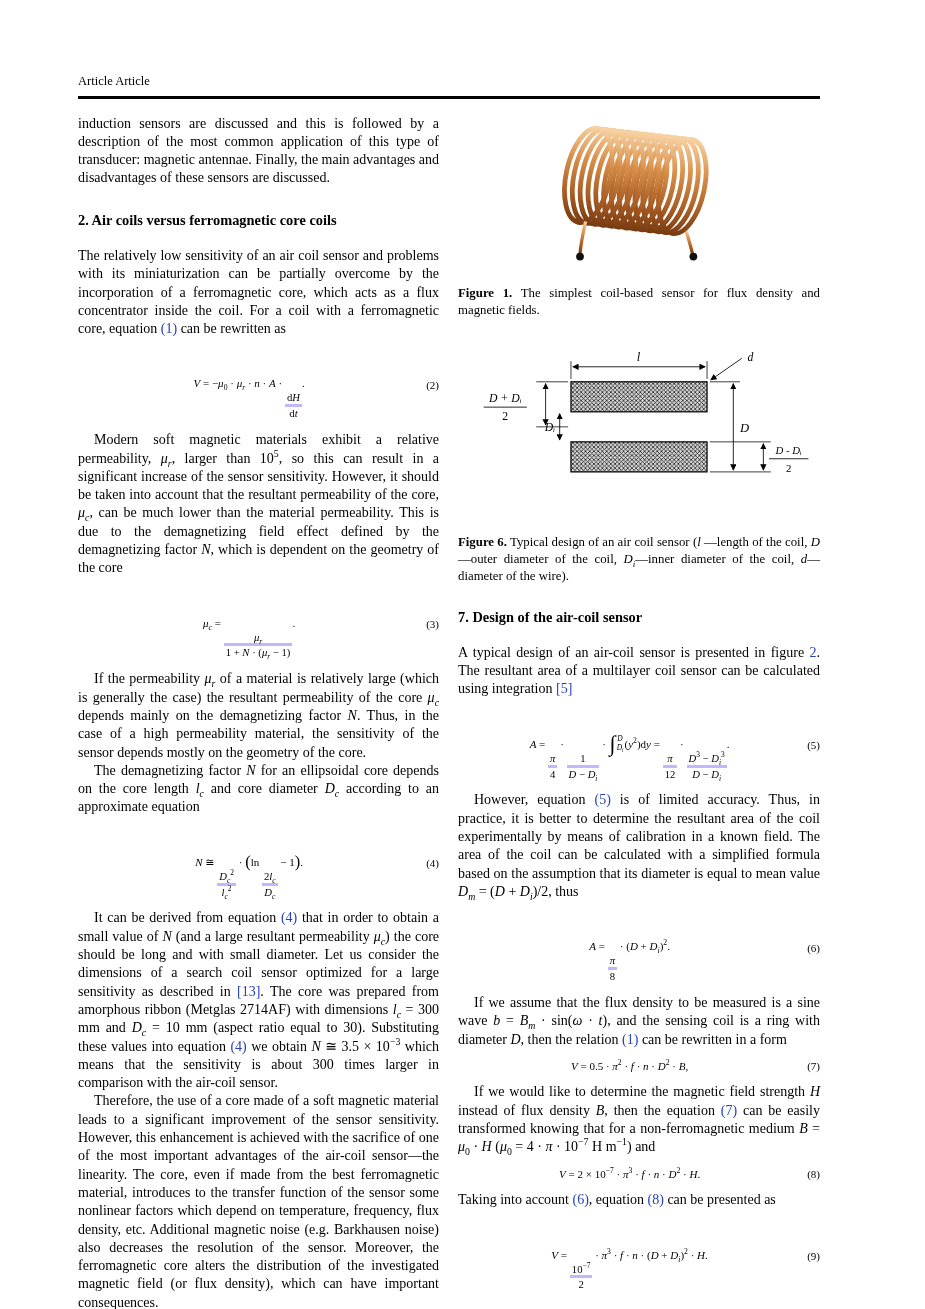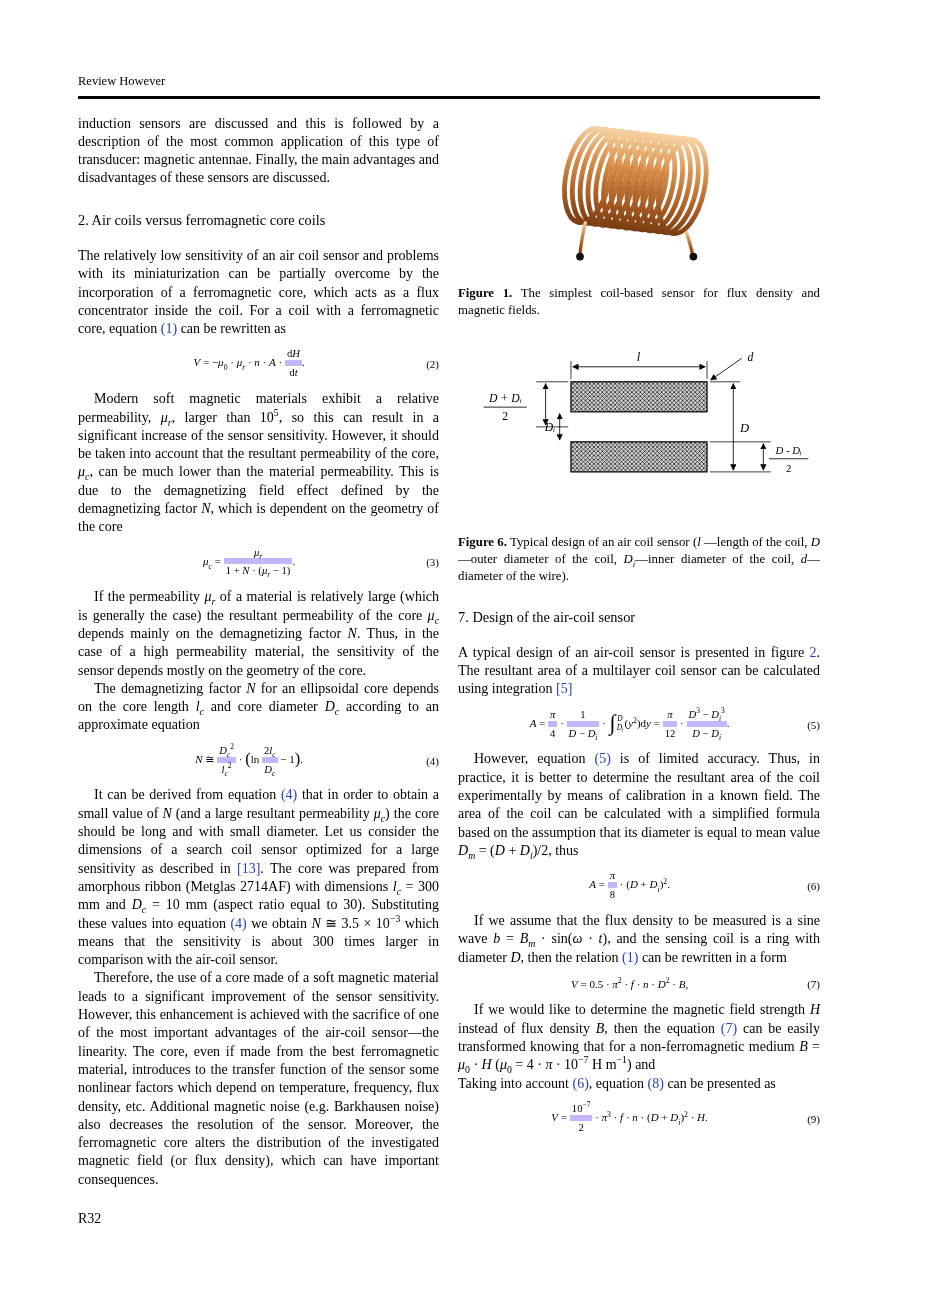--- a/index.html
+++ b/index.html
@@ -6,46 +6,46 @@
   body{width:925px;height:1309px;overflow:hidden;position:relative;
        font-family:"Liberation Serif","DejaVu Serif",serif;color:#000;}
   .content{margin-left:78px;width:742px;padding-top:74px;box-sizing:border-box;}
   .running-head{font-size:12.5px;margin-bottom:7px;}
   .header-rule{height:2.5px;background:#000;margin-bottom:16px;}
   .columns{display:flex;gap:19px;}
   .col-left{width:361px;}
   .col-right{width:362px;}
   p{font-size:14px;line-height:18.3px;text-align:justify;margin:0;}
   p.indent{text-indent:16px;}
-  h2{font-size:14.4px;font-weight:normal;margin:24px 0 18px 0;line-height:1.2;}
+  h2{font-size:14.4px;font-weight:bold;margin:24px 0 18px 0;line-height:1.2;}
   .ref{color:#2840b8;}
   sup,sub{font-size:0.7em;line-height:0;}
   .equation{display:flex;align-items:center;margin:11px 0;font-size:11px;}
   .eq-body{flex:1;text-align:center;line-height:1.15;}
   .eq-num{margin-left:6px;}
   .frac{display:inline-block;vertical-align:middle;text-align:center;line-height:1.02;font-size:0.97em;position:relative;top:-1px;}
-  .fnum{display:block;border-bottom:6px solid #c4b5fd;padding:0 2px 1px 2px;}
+  .fnum{display:block;border-bottom:3px solid #c4b5fd;padding:0 2px 1px 2px;margin-top:44px;}
   .fden{display:block;padding:1px 2px 0 2px;}
   .bigp{font-size:1.5em;vertical-align:middle;line-height:0.9;position:relative;top:-1px;}
   .intwrap{display:inline-flex;align-items:center;vertical-align:middle;margin:0 1px;position:relative;top:-1px;}
   .intsym{font-size:2em;line-height:0.95;}
   .intlims{display:flex;flex-direction:column;justify-content:space-between;height:2.3em;font-size:0.68em;margin-left:1px;}
   .figure{text-align:center;}
   .fig1{margin-top:2px;}
   .fig2{margin-top:14px;}
   .caption{font-size:12.8px;line-height:17px;text-align:justify;margin-top:14px;}
   .pagenum{font-size:14px;margin-top:22px;text-align:left;}
   svg text{font-family:"Liberation Serif","DejaVu Serif",serif;}
 </style>
 </head>
 <body>
 
 <div class="content">
 
-  <div class="running-head">Review However</div>
+  <div class="running-head">Article Article</div>
   <div class="header-rule"></div>
 
   <div class="columns">
 
     <div class="col-left">
       <p>induction sensors are discussed and this is followed by a description of the most common application of this type of transducer: magnetic antennae. Finally, the main advantages and disadvantages of these sensors are discussed.</p>
 
       <h2>2. Air coils versus ferromagnetic core coils</h2>
 
       <p>The relatively low sensitivity of an air coil sensor and problems with its miniaturization can be partially overcome by the incorporation of a ferromagnetic core, which acts as a flux concentrator inside the coil. For a coil with a ferromagnetic core, equation <span class="ref">(1)</span> can be rewritten as</p>
@@ -182,20 +182,24 @@
 
       <p class="indent">If we assume that the flux density to be measured is a sine wave <i>b</i> = <i>B</i><sub><i>m</i></sub> · sin(<i>ω</i> · <i>t</i>), and the sensing coil is a ring with diameter <i>D</i>, then the relation <span class="ref">(1)</span> can be rewritten in a form</p>
 
       <div class="equation">
         <span class="eq-body"><i>V</i> = 0.5 · <i>π</i><sup>2</sup> · <i>f</i> · <i>n</i> · <i>D</i><sup>2</sup> · <i>B</i>,</span>
         <span class="eq-num">(7)</span>
       </div>
 
       <p class="indent">If we would like to determine the magnetic field strength <i>H</i> instead of flux density <i>B</i>, then the equation <span class="ref">(7)</span> can be easily transformed knowing that for a non-ferromagnetic medium <i>B</i> = <i>μ</i><sub>0</sub> · <i>H</i> (<i>μ</i><sub>0</sub> = 4 · <i>π</i> · 10<sup>−7</sup> H m<sup>−1</sup>) and</p>
 
+      <div class="equation">
+        <span class="eq-body"><i>V</i> = 2 × 10<sup>−7</sup> · <i>π</i><sup>3</sup> · <i>f</i> · <i>n</i> · <i>D</i><sup>2</sup> · <i>H</i>.</span>
+        <span class="eq-num">(8)</span>
+      </div>
 
       <p>Taking into account <span class="ref">(6)</span>, equation <span class="ref">(8)</span> can be presented as</p>
 
       <div class="equation">
         <span class="eq-body"><i>V</i> = <span class="frac"><span class="fnum">10<sup>−7</sup></span><span class="fden">2</span></span> · <i>π</i><sup>3</sup> · <i>f</i> · <i>n</i> · (<i>D</i> + <i>D</i><sub><i>i</i></sub>)<sup>2</sup> · <i>H</i>.</span>
         <span class="eq-num">(9)</span>
       </div>
 
     </div>
   </div>

